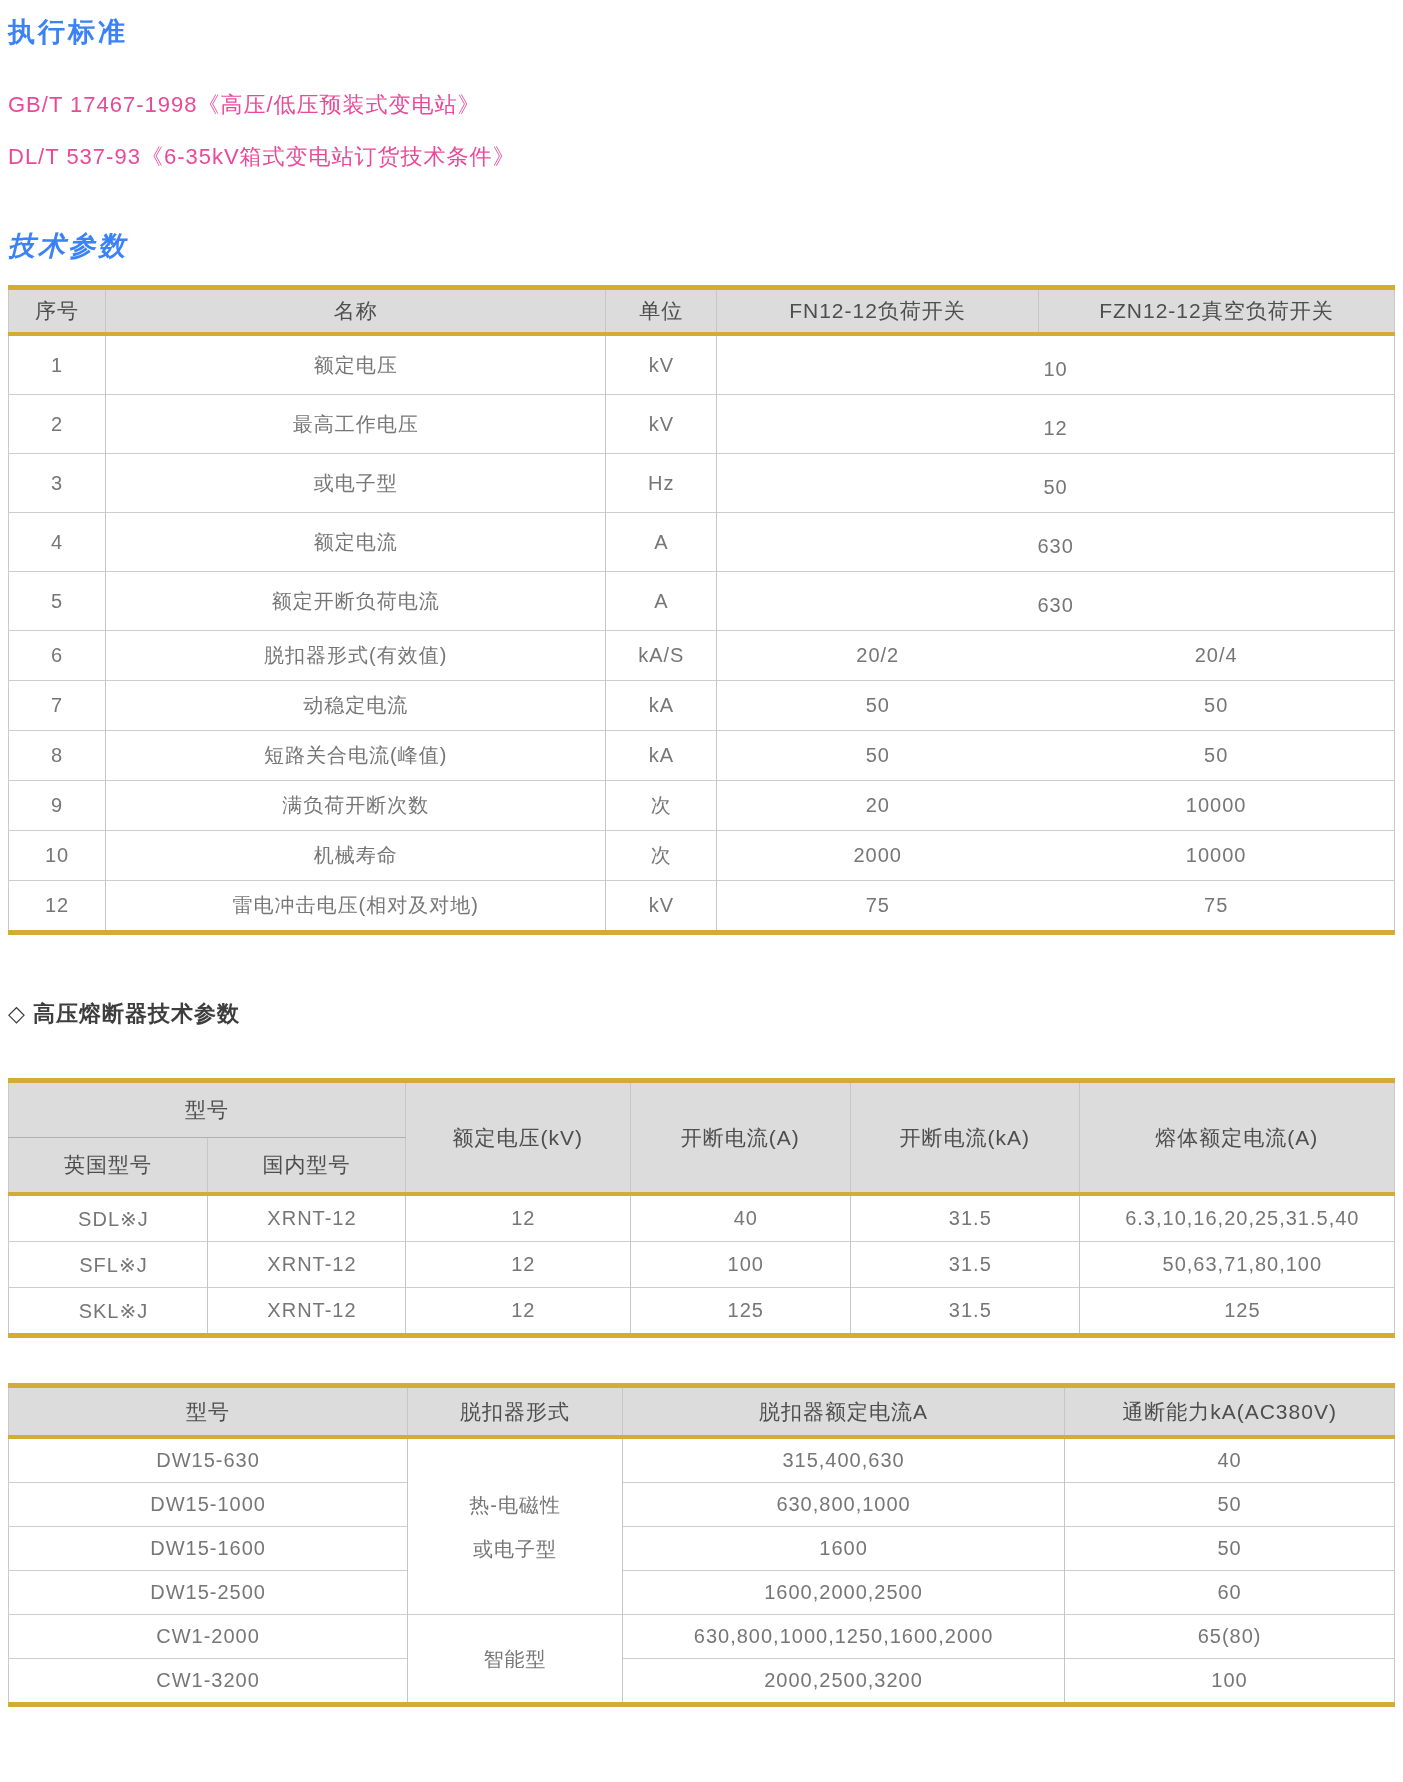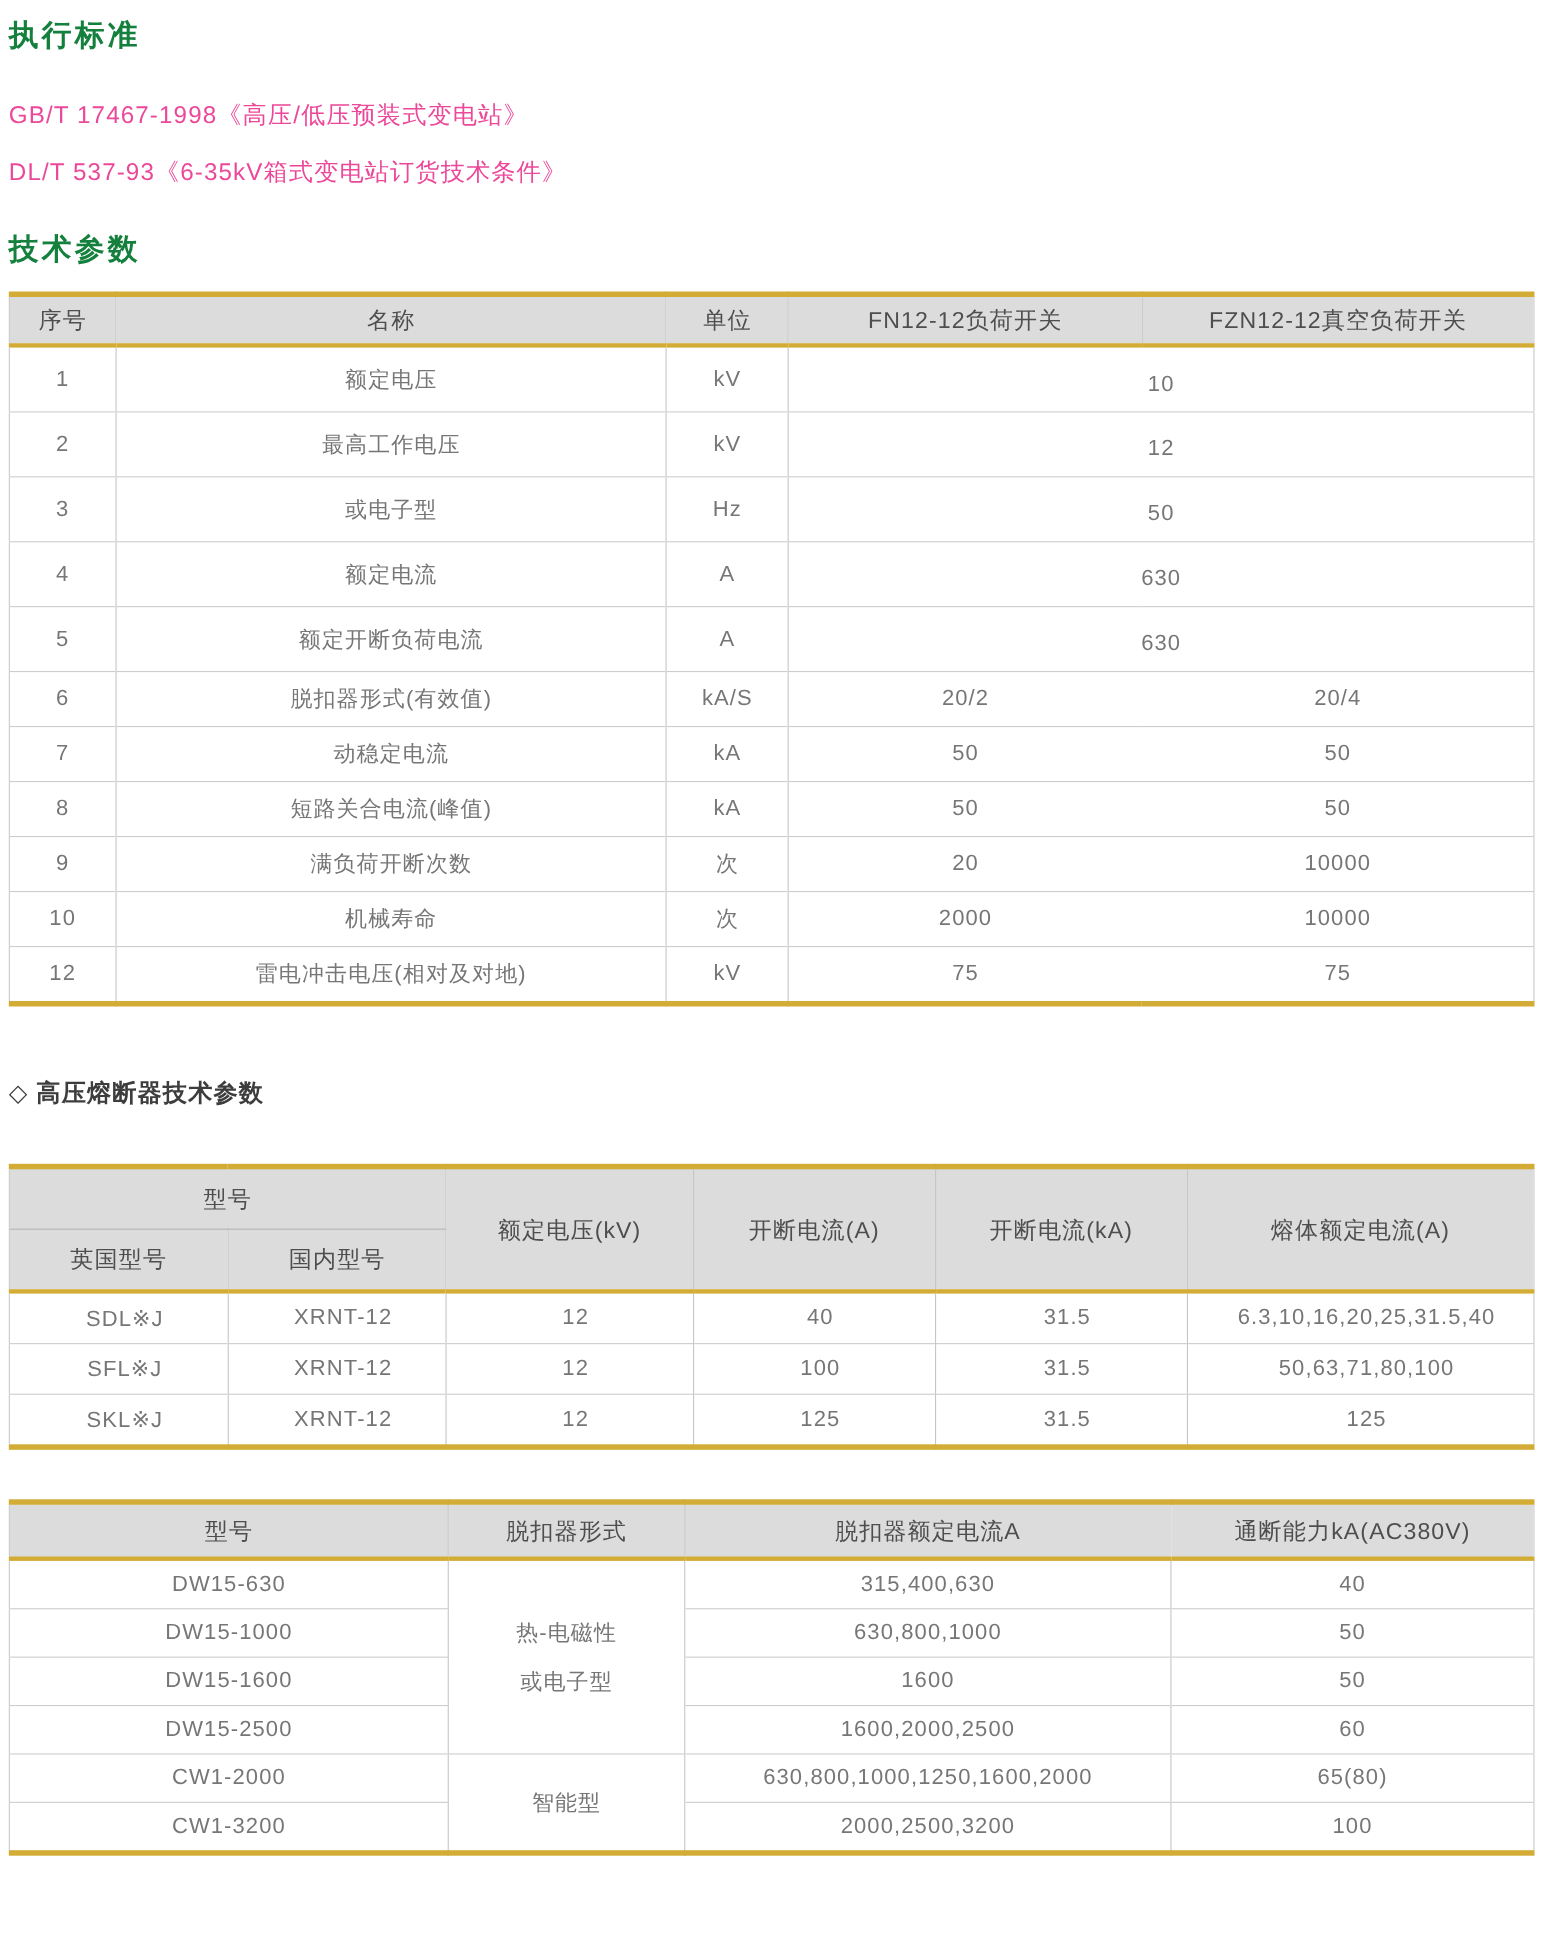--- a/index.html
+++ b/index.html
@@ -1,20 +1,20 @@
 <!DOCTYPE html>
 <html><head>
 <meta charset="utf-8">
 <style>
   html,body { margin:0; padding:0; background:#ffffff; }
   body { font-family:"Liberation Sans","DejaVu Sans",sans-serif; }
   .page { width:1403px; height:1782px; box-sizing:border-box; padding:14px 8px 0 8px; background:#ffffff; overflow:hidden; }
 
-  .h-brown { color:#15803d; font-size:27px; font-weight:bold; letter-spacing:3px; margin:0; }
-  #tech-heading { margin-top:36px; }
+  .h-brown { color:#3b82f6; font-size:27px; font-weight:bold; letter-spacing:3px; margin:0; }
+  #tech-heading { margin-top:56px;font-style:italic; }
   .std-line { color:#ec4899; font-size:22px; letter-spacing:1px; margin:0; }
   #std-1 { margin-top:40px; }
   #std-2 { margin-top:22px; }
   .section-title { color:#3d3d3d; font-size:22px; font-weight:600; letter-spacing:1px; margin:30px 0 0 0; }
   #fuse-title { margin-top:64px; }
 
   table.t { width:1387px; border-collapse:collapse; table-layout:fixed;
             border-top:5px solid #d2ac35; border-bottom:5px solid #d2ac35;
             border-left:1px solid #c9c9c9; border-right:1px solid #c9c9c9; }
   #load-switch-table { margin-top:21px; }

